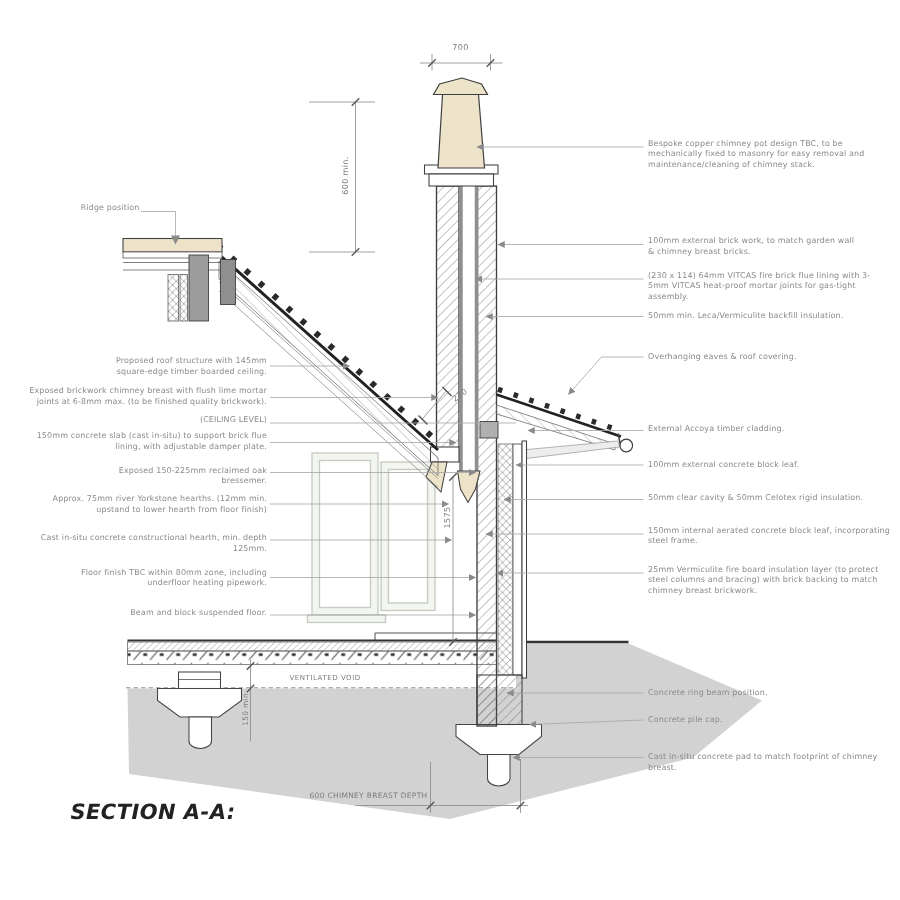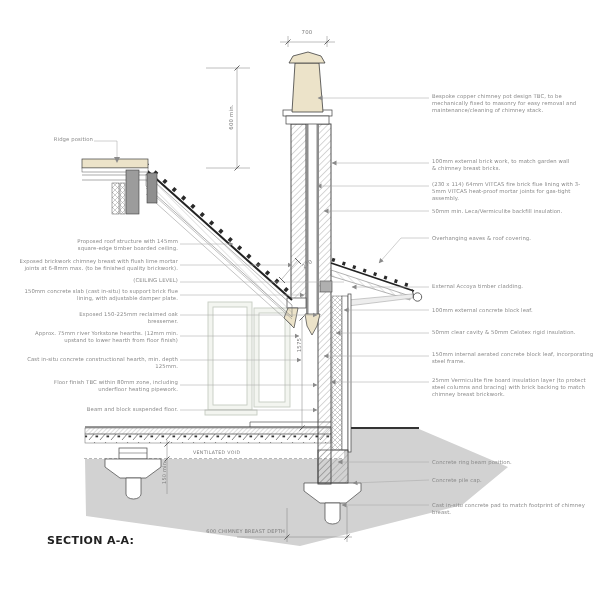--- a/index.html
+++ b/index.html
@@ -5,21 +5,21 @@
   html,body{margin:0;padding:0;background:#fff;}
   #page{position:relative;width:600px;height:600px;background:#fff;overflow:hidden;
         font-family:"DejaVu Sans",sans-serif;}
   #page svg{position:absolute;left:0;top:0;}
   .lbl{position:absolute;font-size:5.3px;line-height:1.32;color:#8a8a8a;letter-spacing:.1px;}
   .lbl.left{text-align:right;right:422px;}
   .lbl.right{text-align:left;left:432px;}
   .dim{position:absolute;font-size:5.4px;color:#7d7d7d;text-align:center;letter-spacing:.2px;}
   .dim.rot{transform:rotate(-90deg);transform-origin:center center;}
   .note{position:absolute;font-size:4.7px;color:#7d7d7d;letter-spacing:.35px;}
-  .title{position:absolute;font-size:11px;font-weight:bold;color:#222;letter-spacing:.3px;}
+  .title{position:absolute;font-size:14px;font-weight:bold;color:#222;letter-spacing:.3px;font-style:italic;}
 </style>
 </head>
 <body>
 
 <div id="page">
 
 <svg width="600" height="600" viewBox="0 0 600 600">
   <defs>
     <pattern id="br" width="4.5" height="4.5" patternUnits="userSpaceOnUse" patternTransform="rotate(45)">
       <line x1="0" y1="0" x2="0" y2="4.5" stroke="#6b6b6b" stroke-width="0.55"></line>

